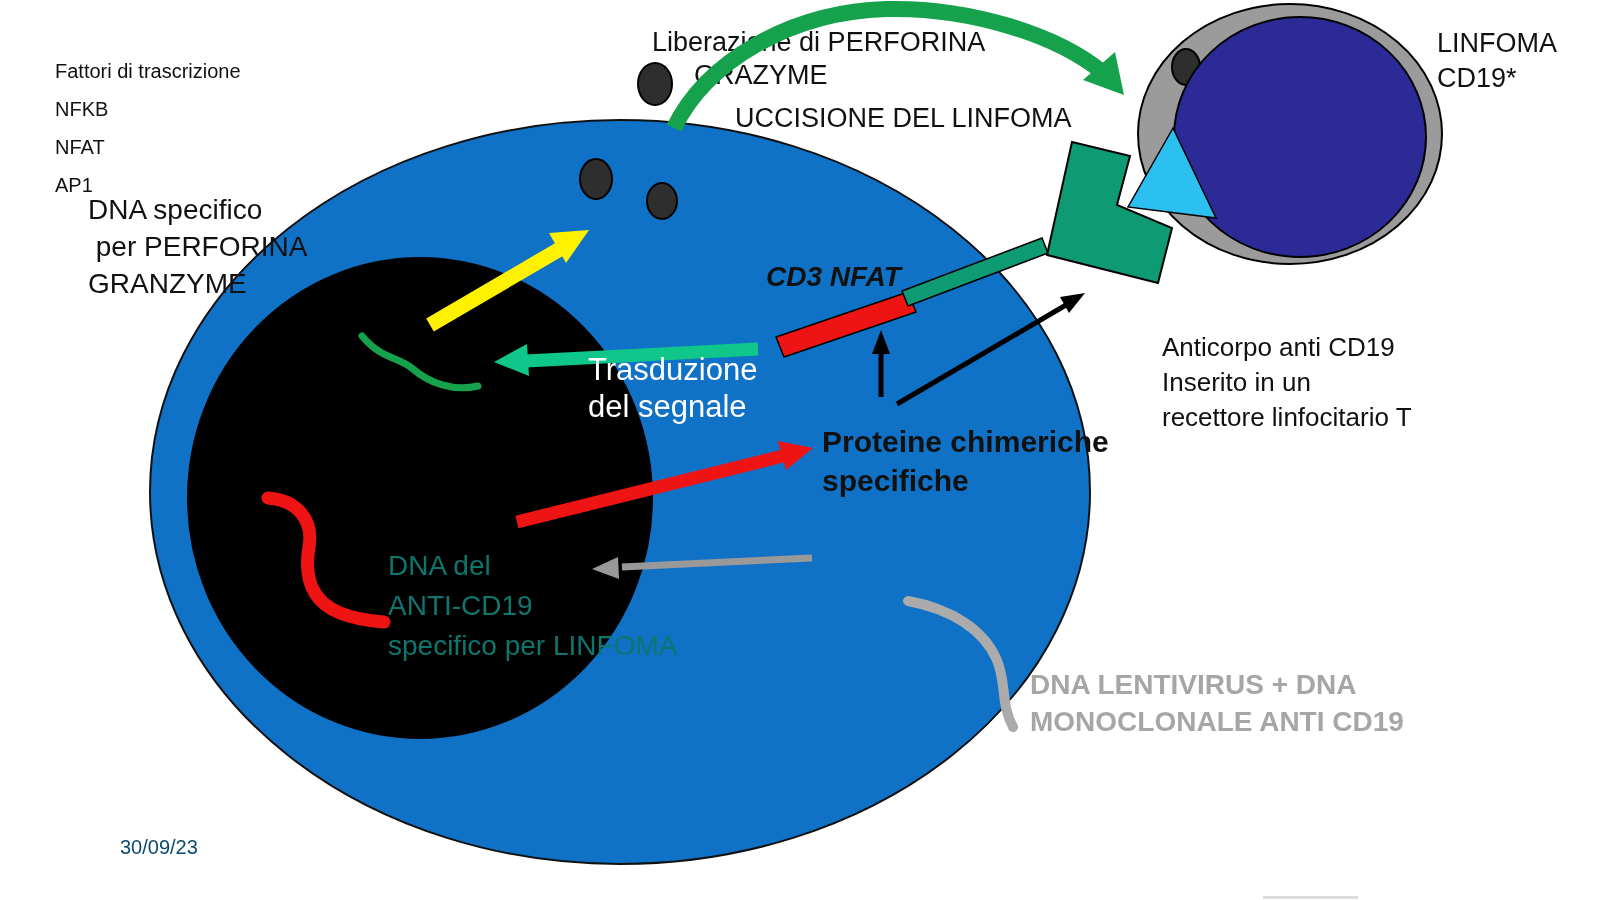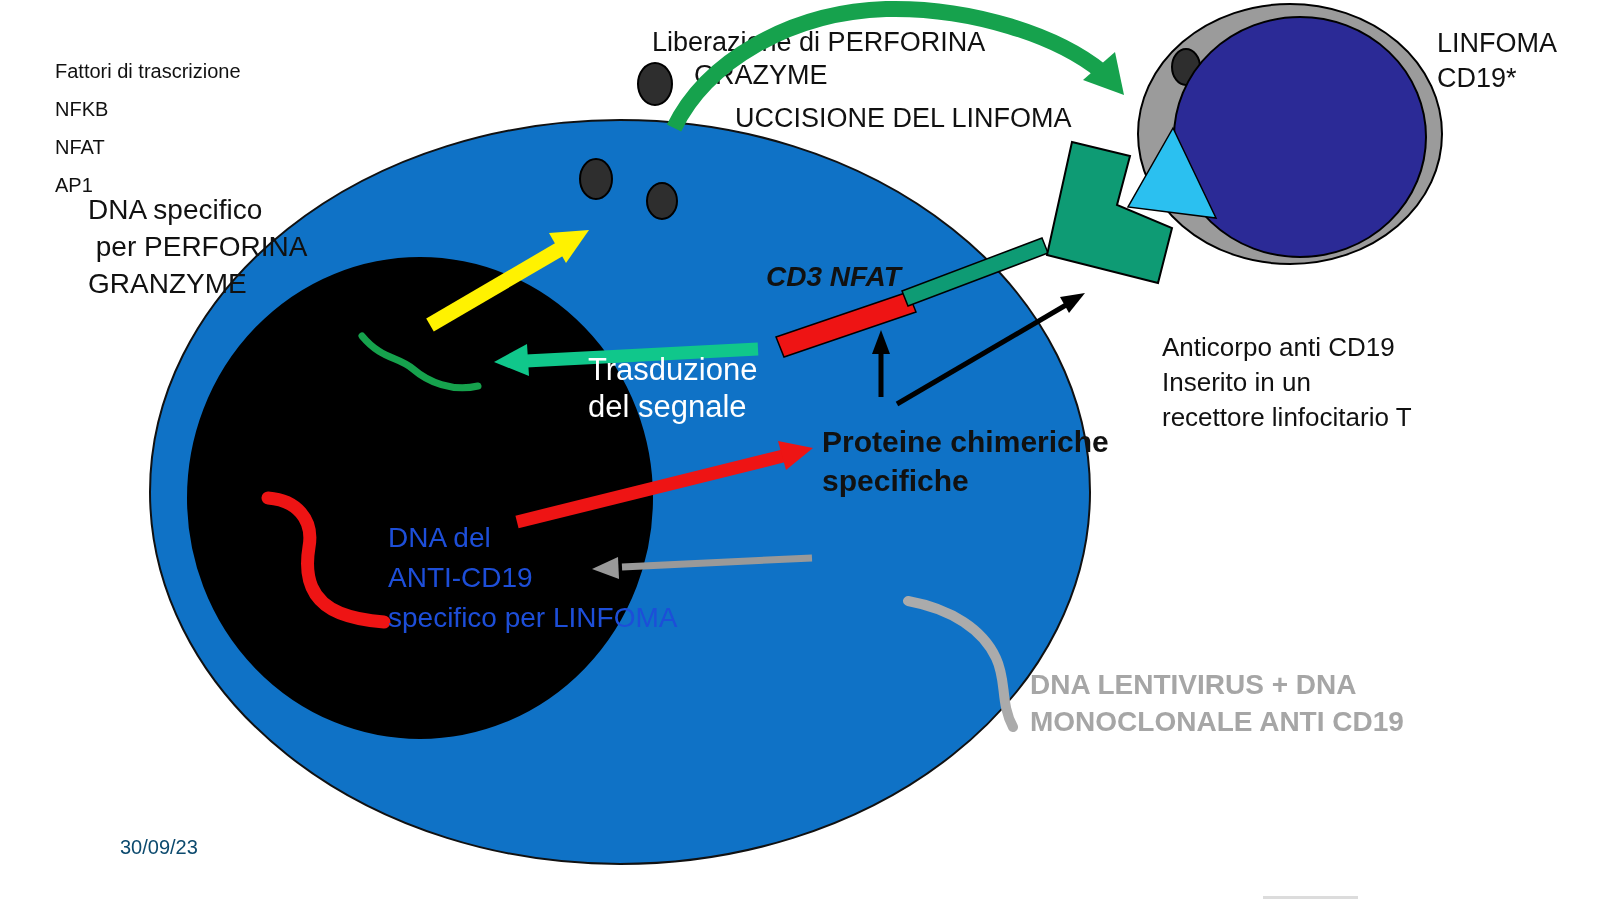--- a/index.html
+++ b/index.html
@@ -14,21 +14,21 @@
   .t-factors{left:55px;top:40px;font-size:20px;line-height:38px;margin-top:12px;}
   .t-dnaspec{left:88px;top:191px;font-size:28px;line-height:37px;}
   .t-lib1{left:652px;top:27px;font-size:27px;}
   .t-lib2{left:694px;top:60px;font-size:27px;}
   .t-ucc{left:735px;top:103px;font-size:27px;}
   .t-linfoma{left:1437px;top:26px;font-size:27px;line-height:35px;}
   .t-anticorpo{left:1162px;top:330px;font-size:26px;line-height:35px;}
   .t-trasd{left:588px;top:351px;font-size:31px;line-height:37px;color:#ffffff;}
   .t-cd3{left:766px;top:261px;font-size:28px;font-weight:bold;font-style:italic;}
   .t-prot{left:822px;top:422px;font-size:30px;font-weight:bold;line-height:39px;}
-  .t-dnared{left:388px;top:518px;font-size:28px;line-height:40px;color:#1d4ed8;}
+  .t-dnared{left:388px;top:546px;font-size:28px;line-height:40px;color:#0f766e;}
   .t-lenti{left:1030px;top:666px;font-size:28px;font-weight:bold;line-height:37px;color:#A6A6A6;}
   .t-date{left:120px;top:836px;font-size:20px;color:#0c4a6e;}
 </style>
 </head>
 <body>
 
 <div class="slide">
 
   <div class="layer under">
     <div class="txt t-lib1">Liberazione di PERFORINA</div>

